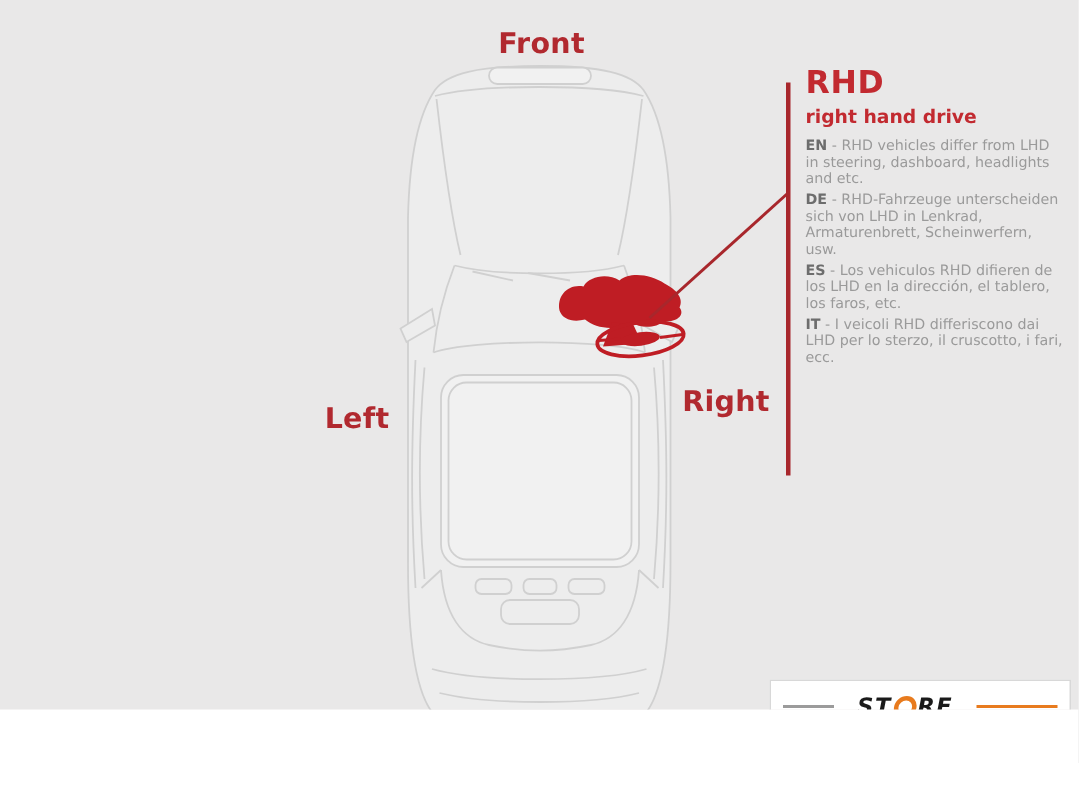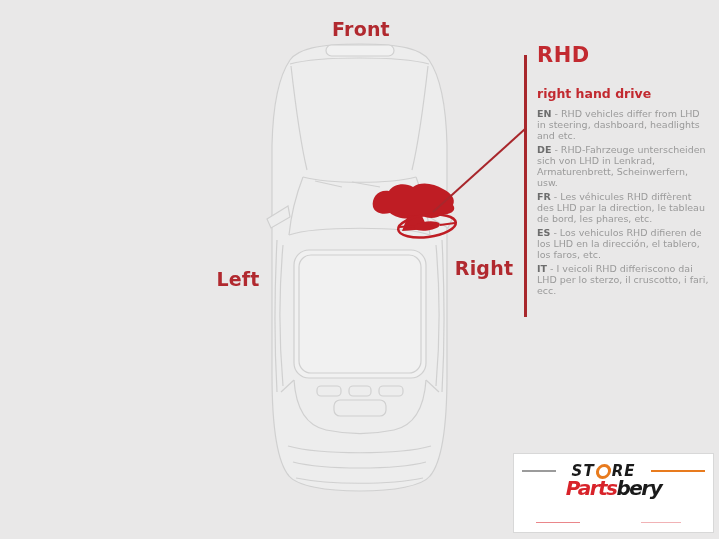--- a/index.html
+++ b/index.html
@@ -12,21 +12,21 @@
     --car-line:#d0d0d0;
     --car-fill:#ededed;
     --dashboard-red:#bf1d24;
     --logo-red:#d8232a;
     --logo-orange:#e87b1e;
     --logo-black:#1a1a1a;
   }
   html,body{margin:0;padding:0;}
   body{font-family:"DejaVu Sans", sans-serif;}
   .stage{
-    position:relative;width:719px;height:539px;background:var(--bg);
+    position:relative;width:719px;height:473px;background:var(--bg);
     overflow:hidden;
   }
   .stage svg{position:absolute;left:0;top:0;}
 
   
   .dir-label{
     position:absolute;color:var(--label-red);font-weight:bold;
     font-size:19px;transform:translate(-50%,-50%);white-space:nowrap;
     letter-spacing:.2px;
   }
@@ -36,21 +36,21 @@
   .rear{left:361px;top:516px;margin-top:47px;}
 
   
   .panel{position:absolute;left:537px;top:42px;width:172px;}
   .panel-title{
     color:var(--panel-red);font-weight:bold;font-size:21px;line-height:26px;
     letter-spacing:.5px;
   }
   .panel-subtitle{
     color:var(--panel-red);font-weight:bold;font-size:12.5px;line-height:14px;
-    margin-top:19px;
+    margin-top:3px;
   }
   .panel-items{margin-top:7px;}
   .pi{
     margin:0 0 3px 0;font-size:9.5px;line-height:11px;color:var(--body-text);
   }
   .pi b{color:var(--lang-code);font-weight:bold;}
   .vline{
     position:absolute;left:524px;top:55px;width:2.5px;height:262px;
     background:var(--line-red);
   }
@@ -152,21 +152,20 @@
   <div class="dir-label rear">Rear</div>
 
   <div class="vline"></div>
 
   <div class="panel">
     <div class="panel-title">RHD</div>
     <div class="panel-subtitle">right hand drive</div>
     <div class="panel-items">
       <p class="pi"><b>EN</b> <span>- RHD vehicles differ from LHD in steering, dashboard, headlights and etc.</span></p>
       <p class="pi"><b>DE</b> <span>- RHD-Fahrzeuge unterscheiden sich von LHD in Lenkrad, Armaturenbrett, Scheinwerfern, usw.</span></p>
-      <p class="pi"><b>FR</b> <span>- Les véhicules RHD diffèrent des LHD par la direction, le tableau de bord, les phares, etc.</span></p>
       <p class="pi"><b>ES</b> <span>- Los vehiculos RHD difieren de los LHD en la dirección, el tablero, los faros, etc.</span></p>
       <p class="pi"><b>IT</b> <span>- I veicoli RHD differiscono dai LHD per lo sterzo, il cruscotto, i fari, ecc.</span></p>
     </div>
   </div>
 
   <div class="logo">
     <div class="store-row">
       <span class="line-l"></span>
       <span class="store-text">
           <span>ST</span>

